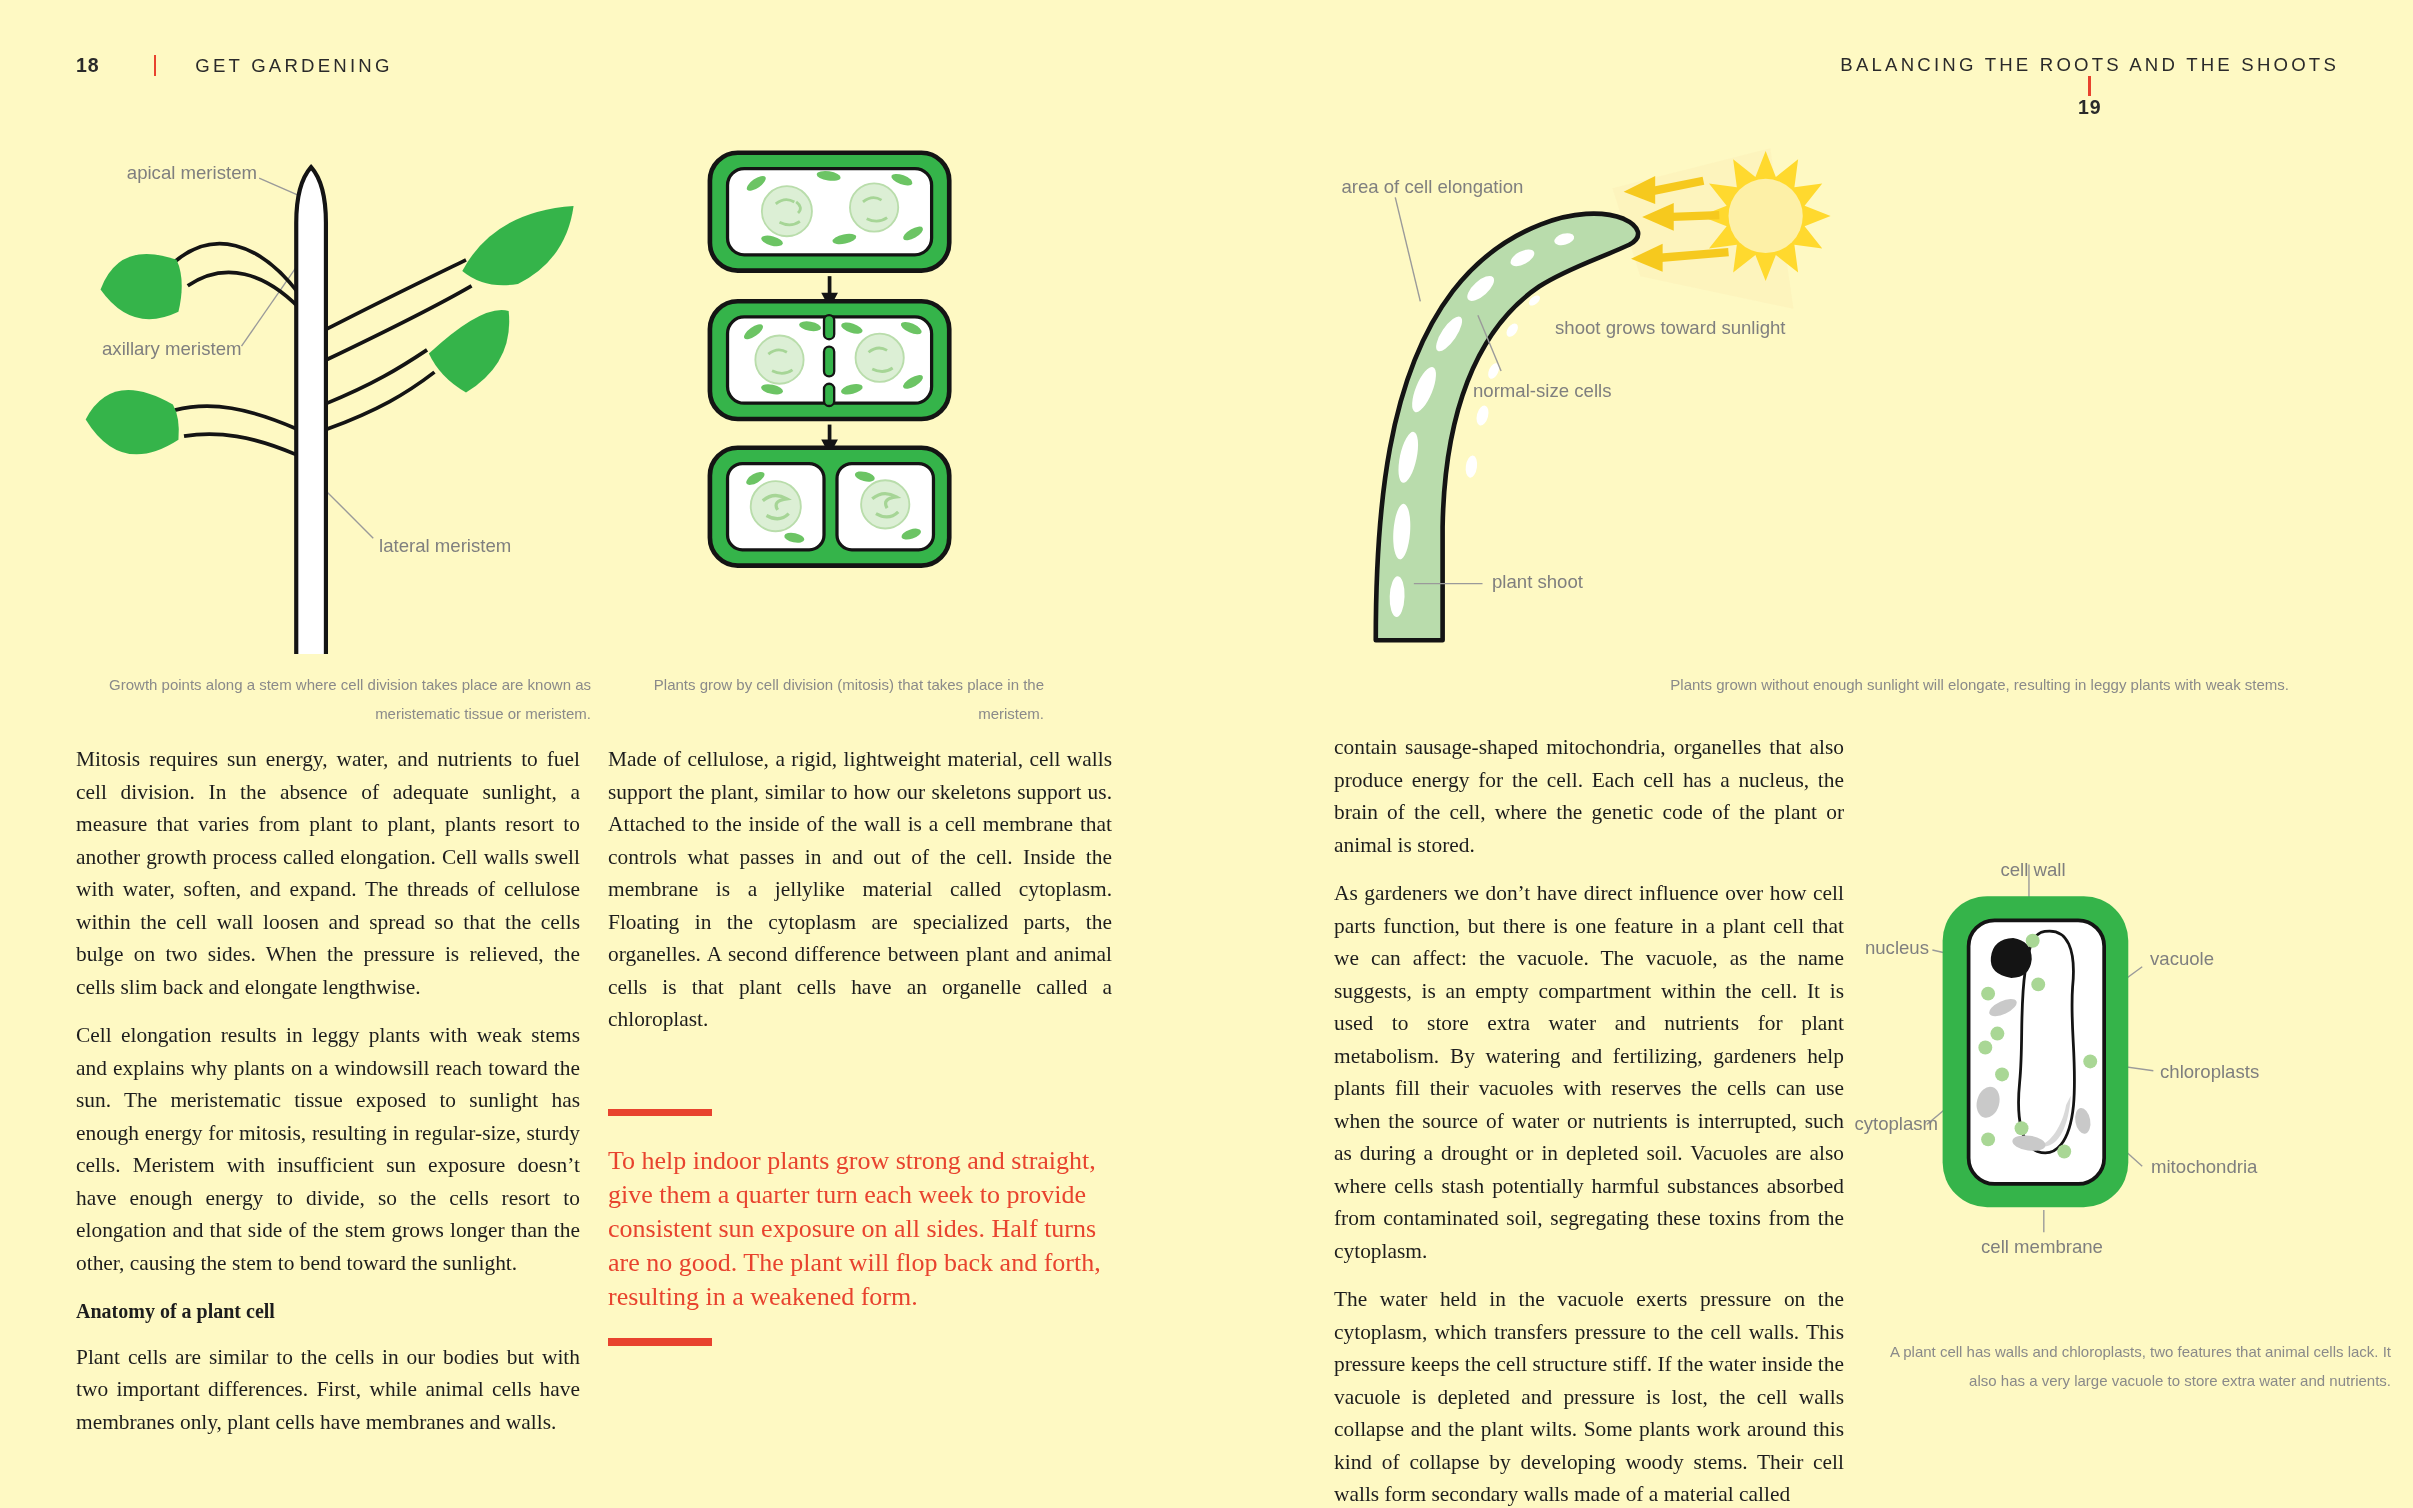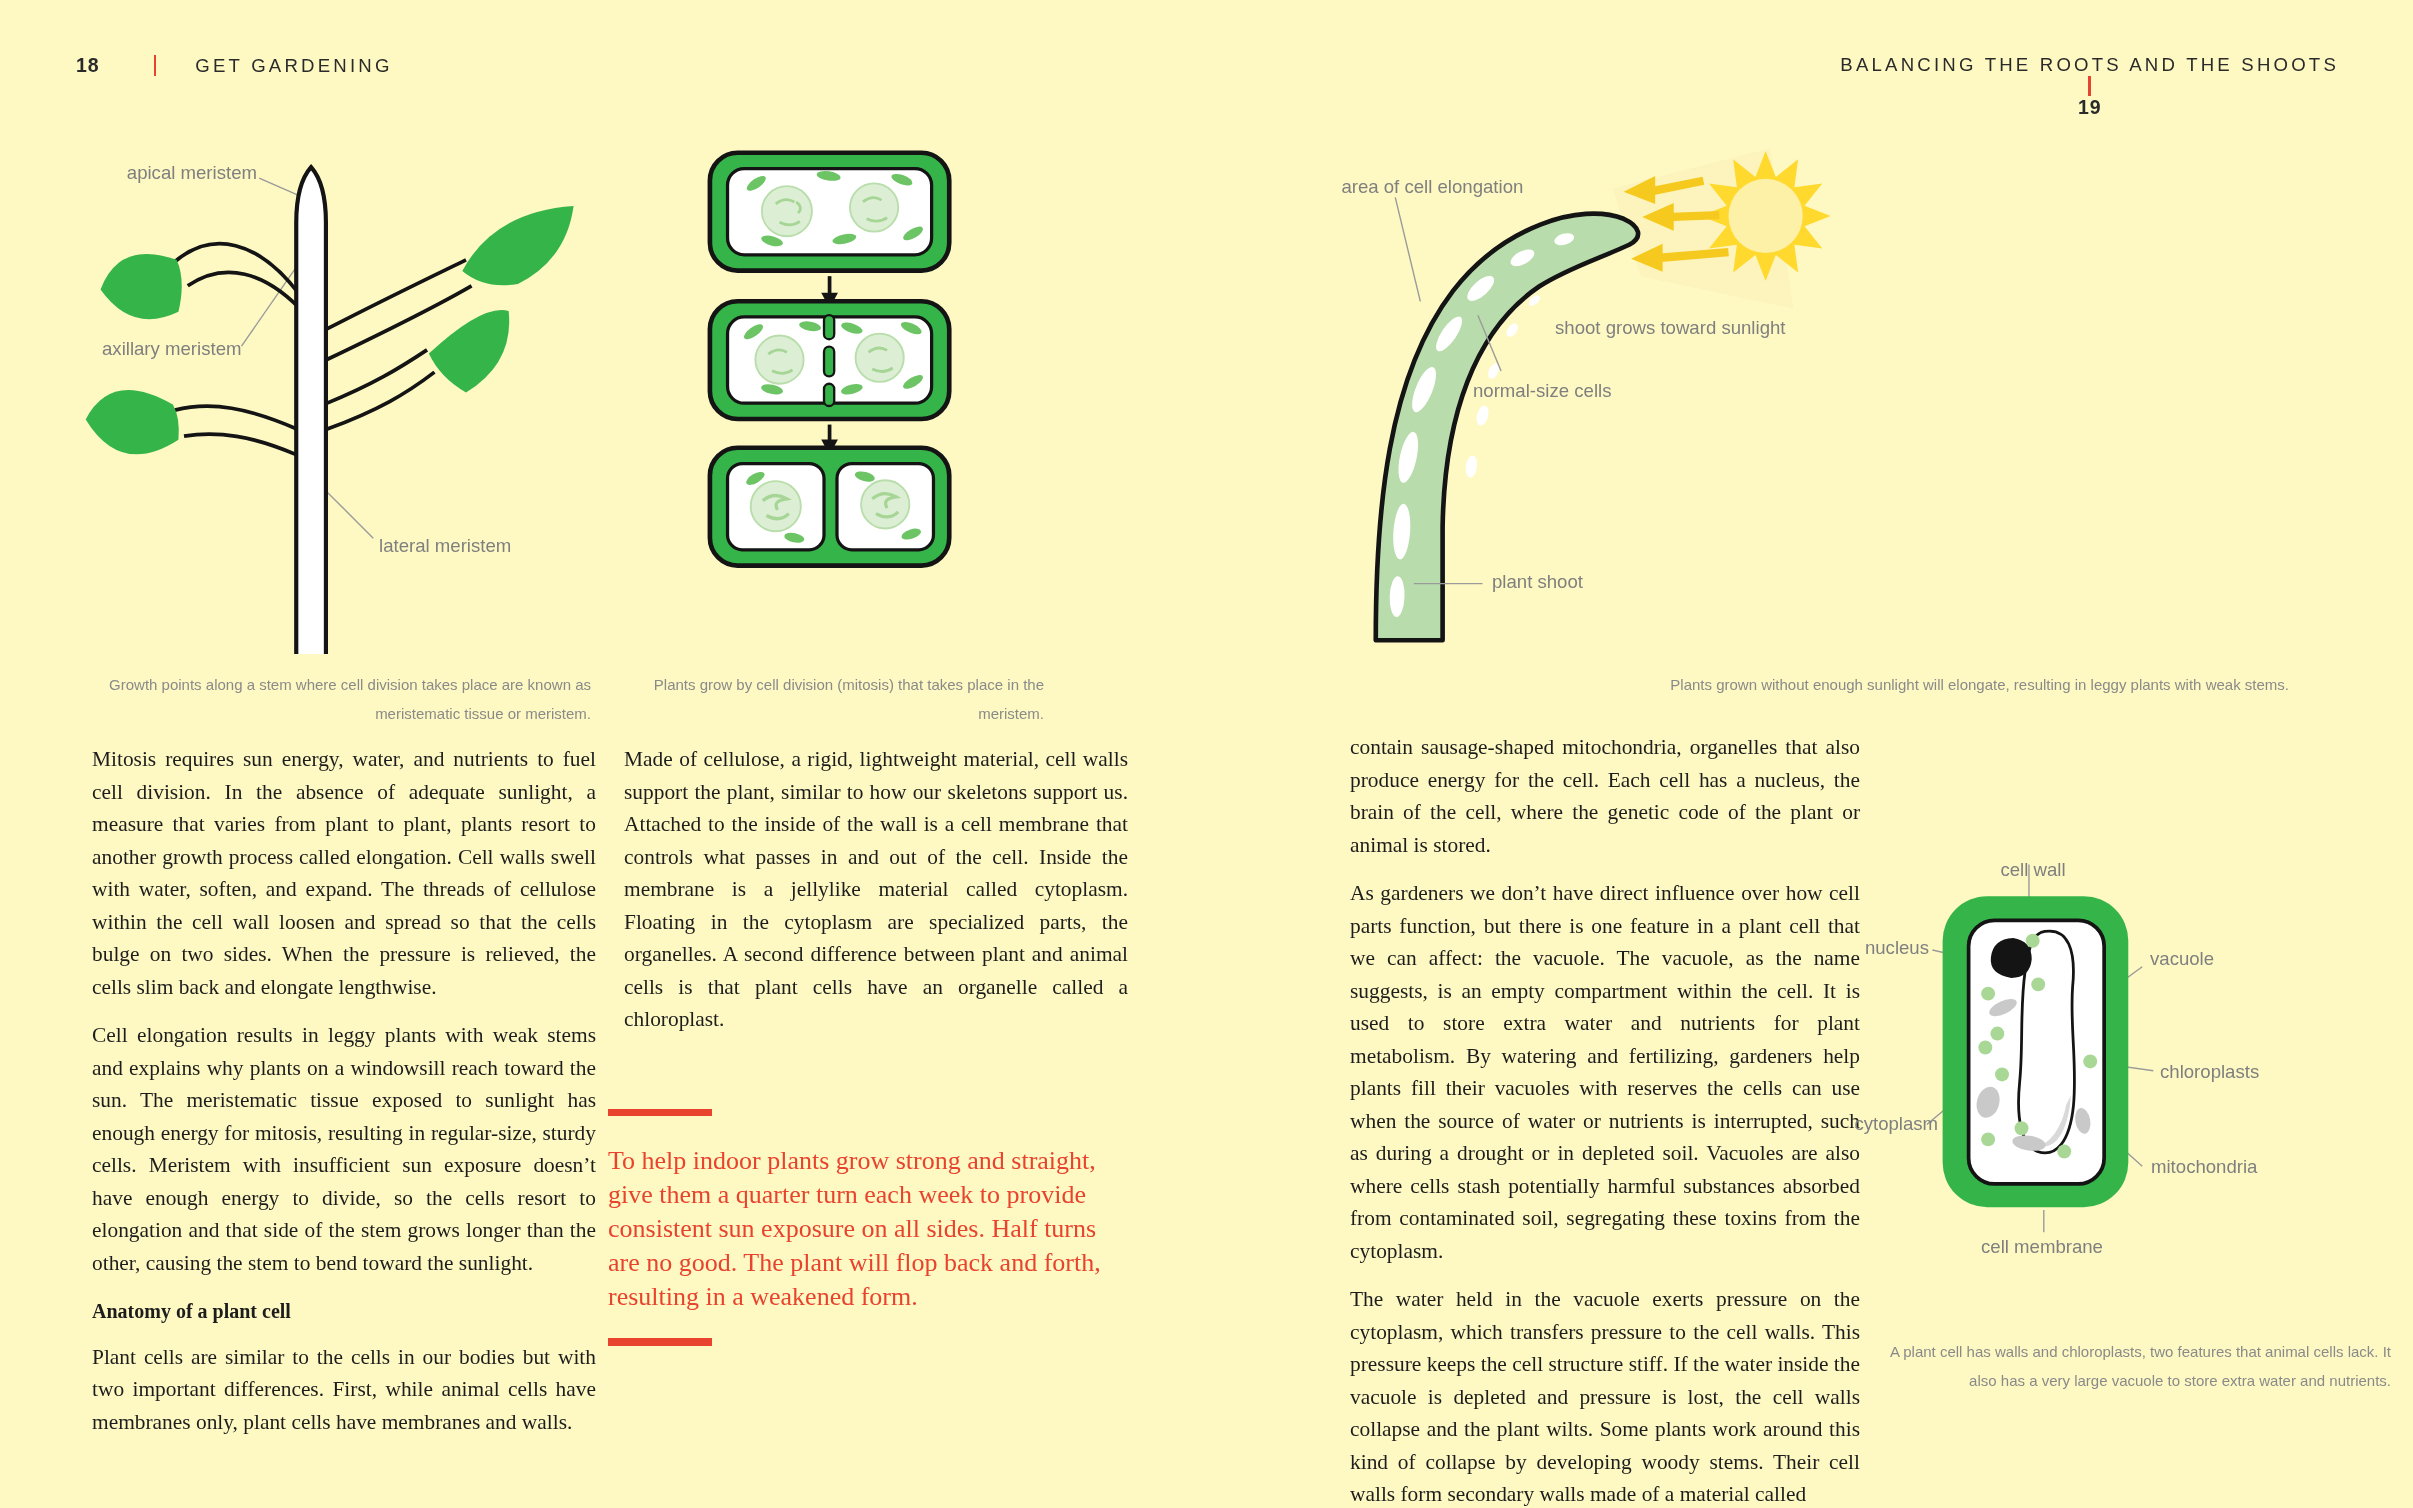--- a/index.html
+++ b/index.html
@@ -10,21 +10,21 @@
   .hdr{font-family:"Liberation Sans",sans-serif;font-size:18.6px;letter-spacing:3.2px;
        color:#2a2a2a;display:flex;align-items:center;}
   .hdr .gap1{width:54px;} .hdr .gap2{width:39px;}
   .pgnum{font-weight:bold;letter-spacing:0.9px;font-size:19.5px;}
   .redbar{width:2.8px;height:20.4px;background:var(--red);}
   
   .cap{font-family:"Liberation Sans",sans-serif;font-size:15px;line-height:29px;color:#8a8a8a;text-align:right;}
   .lbl{position:absolute;font-family:"Liberation Sans",sans-serif;font-size:18.6px;
        color:#7f7f7f;white-space:nowrap;}
   
-  .col{font-size:21.4px;line-height:32.5px;text-align:justify;margin-left:16px;}
+  .col{font-size:21.4px;line-height:32.5px;text-align:justify;}
   .col p{margin:0 0 16px 0;}
   .subhead{font-size:20px;font-weight:bold;margin:9.3px 0 13px 0;text-align:left;}
   .pull{color:var(--red);font-size:26px;line-height:34px;text-align:left;}
   .rule{width:104px;height:7.4px;background:var(--red);}
   svg{display:block;}
 </style>
 </head>
 <body>
 
 <div class="spread">

